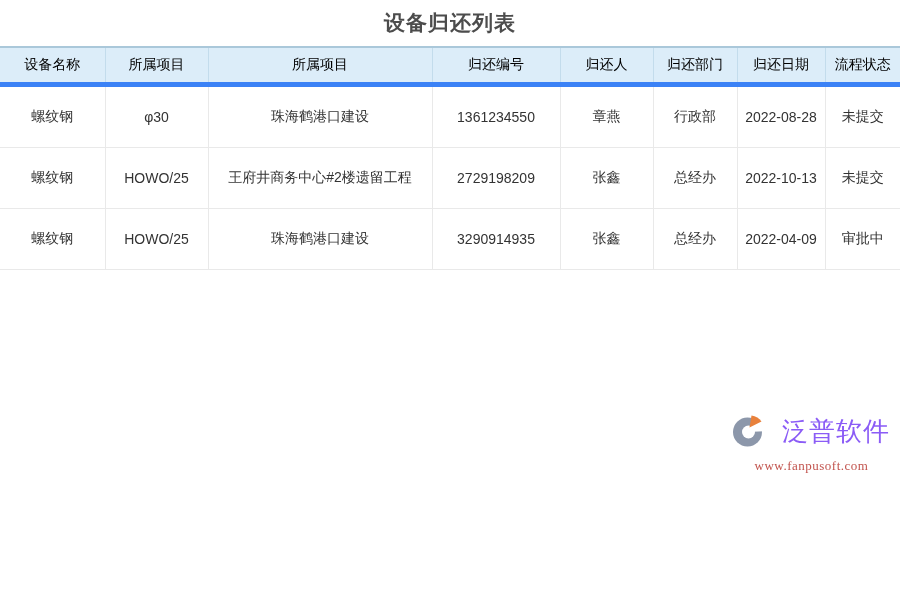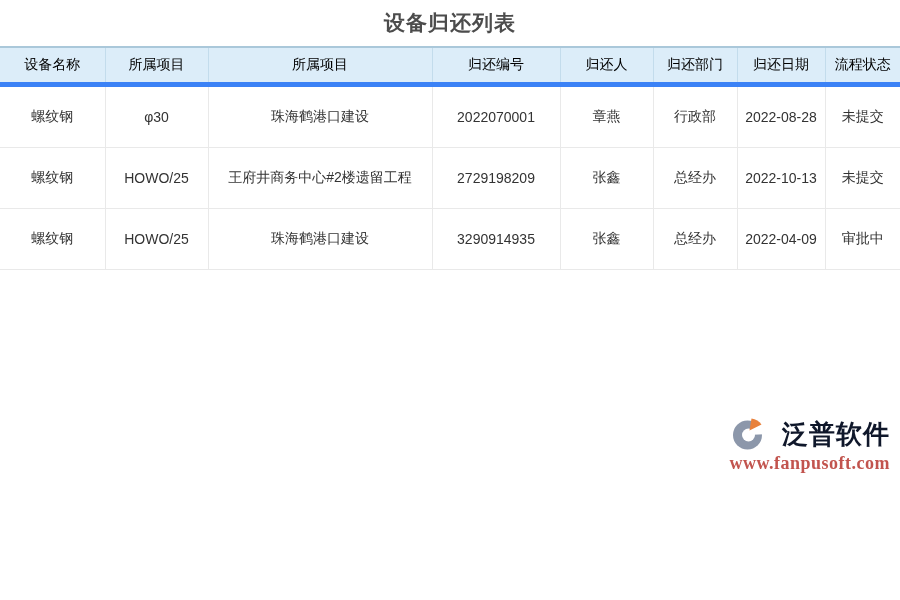--- a/index.html
+++ b/index.html
@@ -53,29 +53,29 @@
 
   .brand{
     position:absolute;
     right:10px;bottom:6px;
     text-align:center;
   }
   .brand-row{
     display:flex;align-items:center;justify-content:flex-end;
   }
   .brand-name{
-    font-size:26px;font-weight:bold;color:#0f172a;
+    font-size:26px;font-weight:normal;color:#8b5cf6;
     letter-spacing:1px;line-height:1;
     margin-left:18px;
   }
   .brand-url{
     font-family:"Liberation Serif","DejaVu Serif",serif;
-    font-size:18px;font-weight:bold;color:#c2544e;
+    font-size:13px;font-weight:normal;color:#c2544e;
     letter-spacing:0.5px;
-    margin-top:3px;
+    margin-top:11px;
   }
 </style>
 </head>
 <body>
 
 <div class="page">
 
   <div class="page-title">设备归还列表</div>
 
   <table class="return-list">
@@ -99,21 +99,21 @@
         <th>归还部门</th>
         <th>归还日期</th>
         <th>流程状态</th>
       </tr>
     </thead>
     <tbody>
       <tr>
         <td>螺纹钢</td>
         <td>φ30</td>
         <td>珠海鹤港口建设</td>
-        <td>2022070001</td>
+        <td>1361234550</td>
         <td>章燕</td>
         <td>行政部</td>
         <td>2022-08-28</td>
         <td>未提交</td>
       </tr>
       <tr>
         <td>螺纹钢</td>
         <td>HOWO/25</td>
         <td>王府井商务中心#2楼遗留工程</td>
         <td>2729198209</td>

